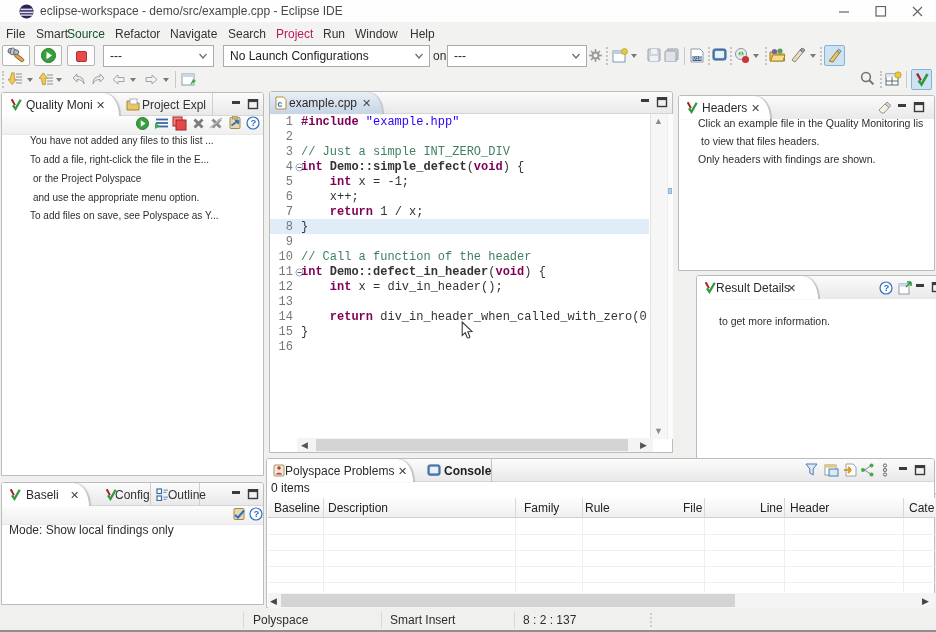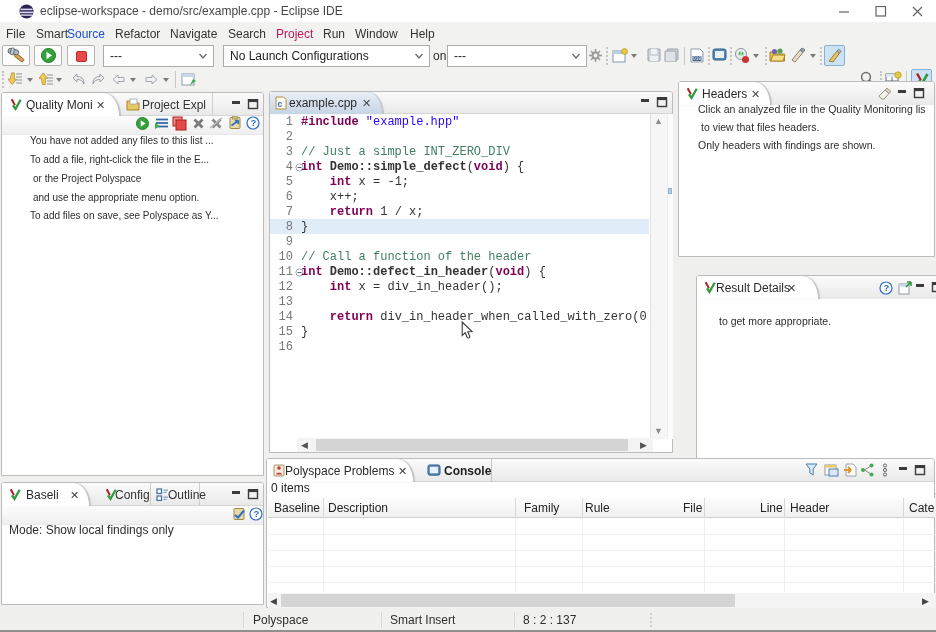--- a/index.html
+++ b/index.html
@@ -40,21 +40,21 @@
 <div class="txt" style="left:40px;top:4px;font-size:12px;color:#474747">eclipse-workspace - demo/src/example.cpp - Eclipse IDE</div>
 <svg class="abs" style="left:839px;top:6px" width="90" height="12" viewBox="0 0 90 12">
   <line x1="0" y1="6" x2="10" y2="6" stroke="#636363" stroke-width="1.2"></line>
   <rect x="37" y="0.5" width="9.5" height="9.5" fill="none" stroke="#636363" stroke-width="1.2"></rect>
   <path d="M74 1 L83 10 M83 1 L74 10" stroke="#636363" stroke-width="1.2"></path>
 </svg>
 
 <div class="abs" style="left:0;top:22px;width:936px;height:21px;background:#f2f2f1"></div>
 <div class="txt" style="left:6px;top:27px;color:#333">File</div>
 <div class="txt" style="left:36px;top:27px;color:#333">Smart</div>
-<div class="txt" style="left:67px;top:27px;color:#1d4ed8">Source</div>
+<div class="txt" style="left:67px;top:27px;color:#14532d">Source</div>
 <div class="txt" style="left:115px;top:27px;color:#333">Refactor</div>
 <div class="txt" style="left:170px;top:27px;color:#333">Navigate</div>
 <div class="txt" style="left:228px;top:27px;color:#333">Search</div>
 <div class="txt" style="left:276px;top:27px;color:#be185d">Project</div>
 <div class="txt" style="left:323px;top:27px;color:#333">Run</div>
 <div class="txt" style="left:355px;top:27px;color:#333">Window</div>
 <div class="txt" style="left:410px;top:27px;color:#333">Help</div>
 
 <div class="abs" style="left:0;top:43px;width:936px;height:26px;background:#f2f2f1"></div>
 <div class="tbtn" style="left:2px"></div>
@@ -373,40 +373,40 @@
   <div class="abs" style="left:27px;top:346px;width:356px;height:14px;background:#f4f4f4"></div>
   <div class="abs" style="left:31px;top:348px;color:#555;font-size:9px">◀</div>
   <div class="abs" style="left:46px;top:347px;width:312px;height:12px;background:#d4d4d4"></div>
   <div class="abs" style="left:370px;top:348px;color:#555;font-size:9px">▶</div>
 </div>
 
 <svg class="abs" style="left:461px;top:321px" width="14" height="18" viewBox="0 0 14 18">
   <path d="M1.2 1 L1.2 14.5 L4.3 11.6 L6 16.2 Q6.6 17.4 7.9 16.8 Q9.1 16.2 8.6 15 L6.8 10.8 L11 10.6 Z" fill="#fff" stroke="#3a3a42" stroke-width="1.1"></path>
 </svg>
 
-<div class="panel" id="hd" style="left:678px;top:81px;width:257px;height:176px">
+<div class="panel" id="hd" style="left:678px;top:95px;width:257px;height:176px">
   <div class="tabrow" style="height:23px;border-bottom:none"></div>
   <div class="tab" style="left:0;width:92px">
     <svg style="position:absolute;left:6px;top:5px" width="13" height="13" viewBox="0 0 15 15">
       <path d="M2 2 L6 9 L7.8 7.8 L4.2 1 Z" fill="#aa2222"></path>
       <path d="M4.5 8.5 L7.5 12.5 L13.5 2" stroke="#2e9b3c" stroke-width="2.6" fill="none"></path>
     </svg>
     <span class="lbl" style="left:23px">Headers</span>
     <span class="lbl x" style="left:72px;top:6px">✕</span>
   </div>
   <svg class="abs" style="left:199px;top:5px" width="13" height="13" viewBox="0 0 13 13">
     <path d="M1 9 L7 3 l4 3.5 L6 12 l-2.5 0 Z" fill="#f3f0e8" stroke="#9a9488"></path>
     <path d="M7 3 l2-2 l4 3.5 l-2 2 z" fill="#d8d3c5" stroke="#9a9488"></path>
   </svg>
   <svg class="minmax" style="left:217px" width="28" height="11" viewBox="0 0 28 11">
     <rect x="1" y="2" width="8" height="3" fill="#3b3b3b"></rect>
     <rect x="17.5" y="0.5" width="9" height="9" fill="none" stroke="#3b3b3b" stroke-width="1.4"></rect>
     <rect x="17.5" y="0.5" width="9" height="2.6" fill="#3b3b3b"></rect>
   </svg>
-  <div class="txt" style="left:19px;top:21px;font-size:10.5px">Click an analyzed file in the Quality Monitoring lis</div>
+  <div class="txt" style="left:19px;top:21px;font-size:10.5px">Click an example file in the Quality Monitoring lis</div>
   <div class="txt" style="left:22px;top:39px;font-size:10.5px">to view that files headers.</div>
   <div class="txt" style="left:19px;top:57px;font-size:10.5px">Only headers with findings are shown.</div>
 </div>
 
 <div class="panel" id="rd" style="left:696px;top:275px;width:257px;height:219px">
   <div class="tabrow" style="height:23px;border-bottom:none"></div>
   <div class="tab" style="left:0;width:122px">
     <svg style="position:absolute;left:6px;top:5px" width="13" height="13" viewBox="0 0 15 15">
       <path d="M2 2 L6 9 L7.8 7.8 L4.2 1 Z" fill="#aa2222"></path>
       <path d="M4.5 8.5 L7.5 12.5 L13.5 2" stroke="#2e9b3c" stroke-width="2.6" fill="none"></path>
@@ -421,21 +421,21 @@
   <svg class="abs" style="left:201px;top:5px" width="14" height="14" viewBox="0 0 14 14">
     <rect x="1" y="3" width="10" height="10" fill="#fff" stroke="#8d99a6"></rect>
     <rect x="1" y="3" width="10" height="2.6" fill="#c8d8e8"></rect>
     <path d="M8 6 L13 1 M13 1 l-4 0 M13 1 l0 4" stroke="#2e9b3c" stroke-width="1.6" fill="none"></path>
   </svg>
   <svg class="minmax" style="left:217px" width="28" height="11" viewBox="0 0 28 11">
     <rect x="1" y="2" width="8" height="3" fill="#3b3b3b"></rect>
     <rect x="17.5" y="0.5" width="9" height="9" fill="none" stroke="#3b3b3b" stroke-width="1.4"></rect>
     <rect x="17.5" y="0.5" width="9" height="2.6" fill="#3b3b3b"></rect>
   </svg>
-  <div class="txt" style="left:22px;top:39px;font-size:10.5px">to get more appropriate.</div>
+  <div class="txt" style="left:22px;top:39px;font-size:10.5px">to get more information.</div>
 </div>
 
 <div class="panel" id="bp" style="left:266px;top:458px;width:669px;height:150px">
   <div class="tabrow" style="height:23px"></div>
   <div class="tab" style="left:0;width:147px">
     <svg style="position:absolute;left:6px;top:5px" width="12" height="13" viewBox="0 0 12 13">
       <rect x="1" y="1" width="10" height="11" rx="1" fill="#f4e9d8" stroke="#a89468"></rect>
       <circle cx="6" cy="4" r="1.8" fill="#c23b3b"></circle>
       <path d="M3 10.5 c0-2.5 6-2.5 6 0 z" fill="#c23b3b"></path>
     </svg>

